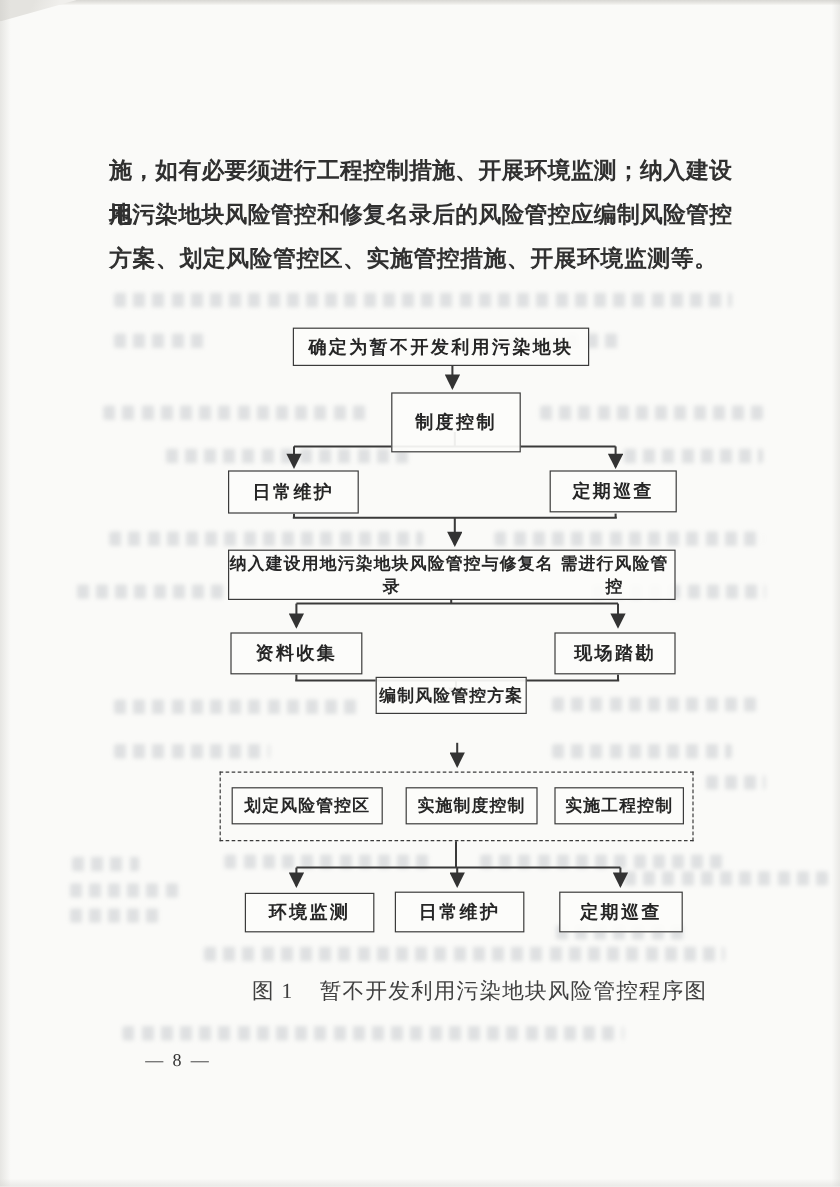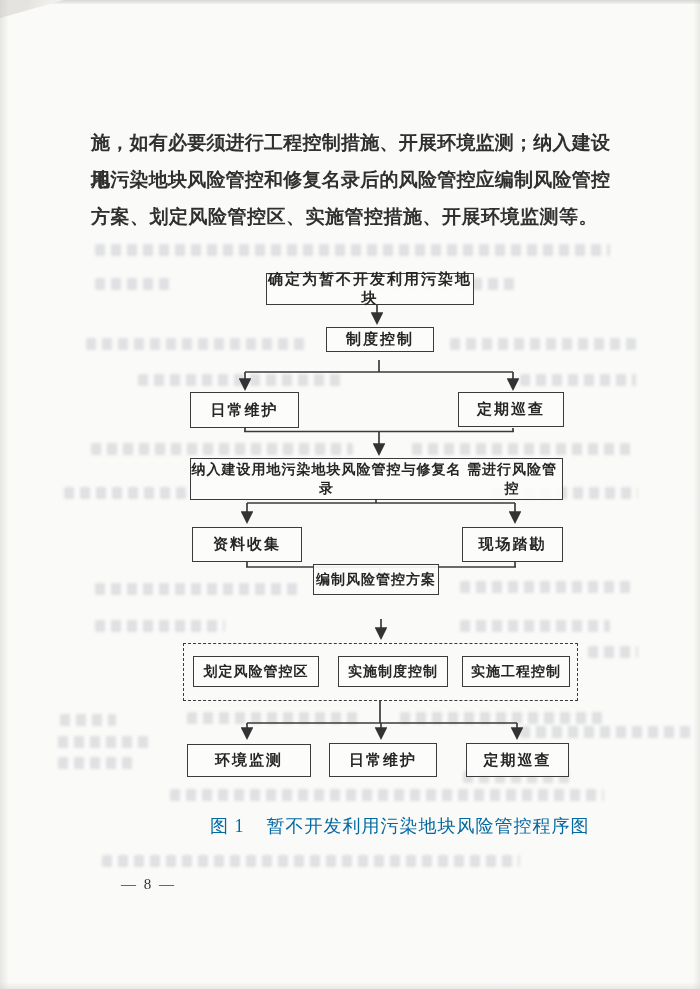--- a/index.html
+++ b/index.html
@@ -36,21 +36,21 @@
   .node{position:absolute;box-sizing:border-box;border:1.5px solid #3b3b3b;
     background:rgba(252,252,250,.93);
     display:flex;align-items:center;justify-content:center;
     font-family:"Liberation Sans","DejaVu Sans",sans-serif;font-weight:bold;
     font-size:15px;letter-spacing:2px;color:#262626;text-align:center;}
   .node.small{font-size:14px;letter-spacing:1px;}
   .node.two-line{flex-direction:row;font-size:14px;letter-spacing:1px;line-height:19px;}
   .dashed-group{position:absolute;box-sizing:border-box;border:1.6px dashed #3b3b3b;}
   
   .caption{position:absolute;left:210px;top:814px;font-size:18px;
-    letter-spacing:1px;color:#0369a1;white-space:nowrap;}
+    letter-spacing:1px;color:#404040;white-space:nowrap;}
   .caption .fig-label{margin-right:22px;}
   .pagenum{position:absolute;left:121px;top:876px;font-size:15px;
     letter-spacing:2px;color:#333;}
 </style>
 </head>
 <body>
 
 <div class="page">
 
   <div class="edge-top"></div>
@@ -123,23 +123,23 @@
       <path d="M381 619 L381 638" marker-end="url(#ah)"></path>
 
       <path d="M380 701 L380 723"></path>
       <path d="M247 723 L517 723"></path>
       <path d="M247 723 L247 738" marker-end="url(#ah)"></path>
       <path d="M381 723 L381 738" marker-end="url(#ah)"></path>
       <path d="M517 723 L517 738" marker-end="url(#ah)"></path>
     </g>
   </svg>
 
-  <div class="node" style="left:266px;top:273px;width:208px;height:32px">确定为暂不开发利用污染地块</div>
+  <div class="node" style="left:244px;top:273px;width:247px;height:32px">确定为暂不开发利用污染地块</div>
 
-  <div class="node" style="left:326px;top:327px;width:108px;height:25px">制度控制</div>
+  <div class="node" style="left:326px;top:327px;width:108px;height:50px">制度控制</div>
 
   <div class="node" style="left:190px;top:392px;width:109px;height:36px">日常维护</div>
 
   <div class="node" style="left:458px;top:392px;width:106px;height:35px">定期巡查</div>
 
   <div class="node two-line" style="left:190px;top:458px;width:373px;height:42px">
     <div>纳入建设用地污染地块风险管控与修复名录</div>
     <div>需进行风险管控</div>
   </div>
 
@@ -150,21 +150,21 @@
   <div class="node small" style="left:313px;top:564px;width:126px;height:31px">编制风险管控方案</div>
 
   <div class="dashed-group" style="left:183px;top:643px;width:395px;height:58px"></div>
 
   <div class="node small" style="left:193px;top:656px;width:126px;height:31px">划定风险管控区</div>
 
   <div class="node small" style="left:462px;top:656px;width:108px;height:31px">实施工程控制</div>
 
   <div class="node small" style="left:338px;top:656px;width:110px;height:31px">实施制度控制</div>
 
-  <div class="node" style="left:187px;top:744px;width:124px;height:33px">环境监测</div>
+  <div class="node" style="left:204px;top:744px;width:108px;height:33px">环境监测</div>
 
   <div class="node" style="left:329px;top:743px;width:108px;height:34px">日常维护</div>
 
   <div class="node" style="left:466px;top:743px;width:103px;height:34px">定期巡查</div>
 
   <div class="caption">
     <span class="fig-label">图 1</span><span>暂不开发利用污染地块风险管控程序图</span>
   </div>
 
   <div class="pagenum">— 8 —</div>

